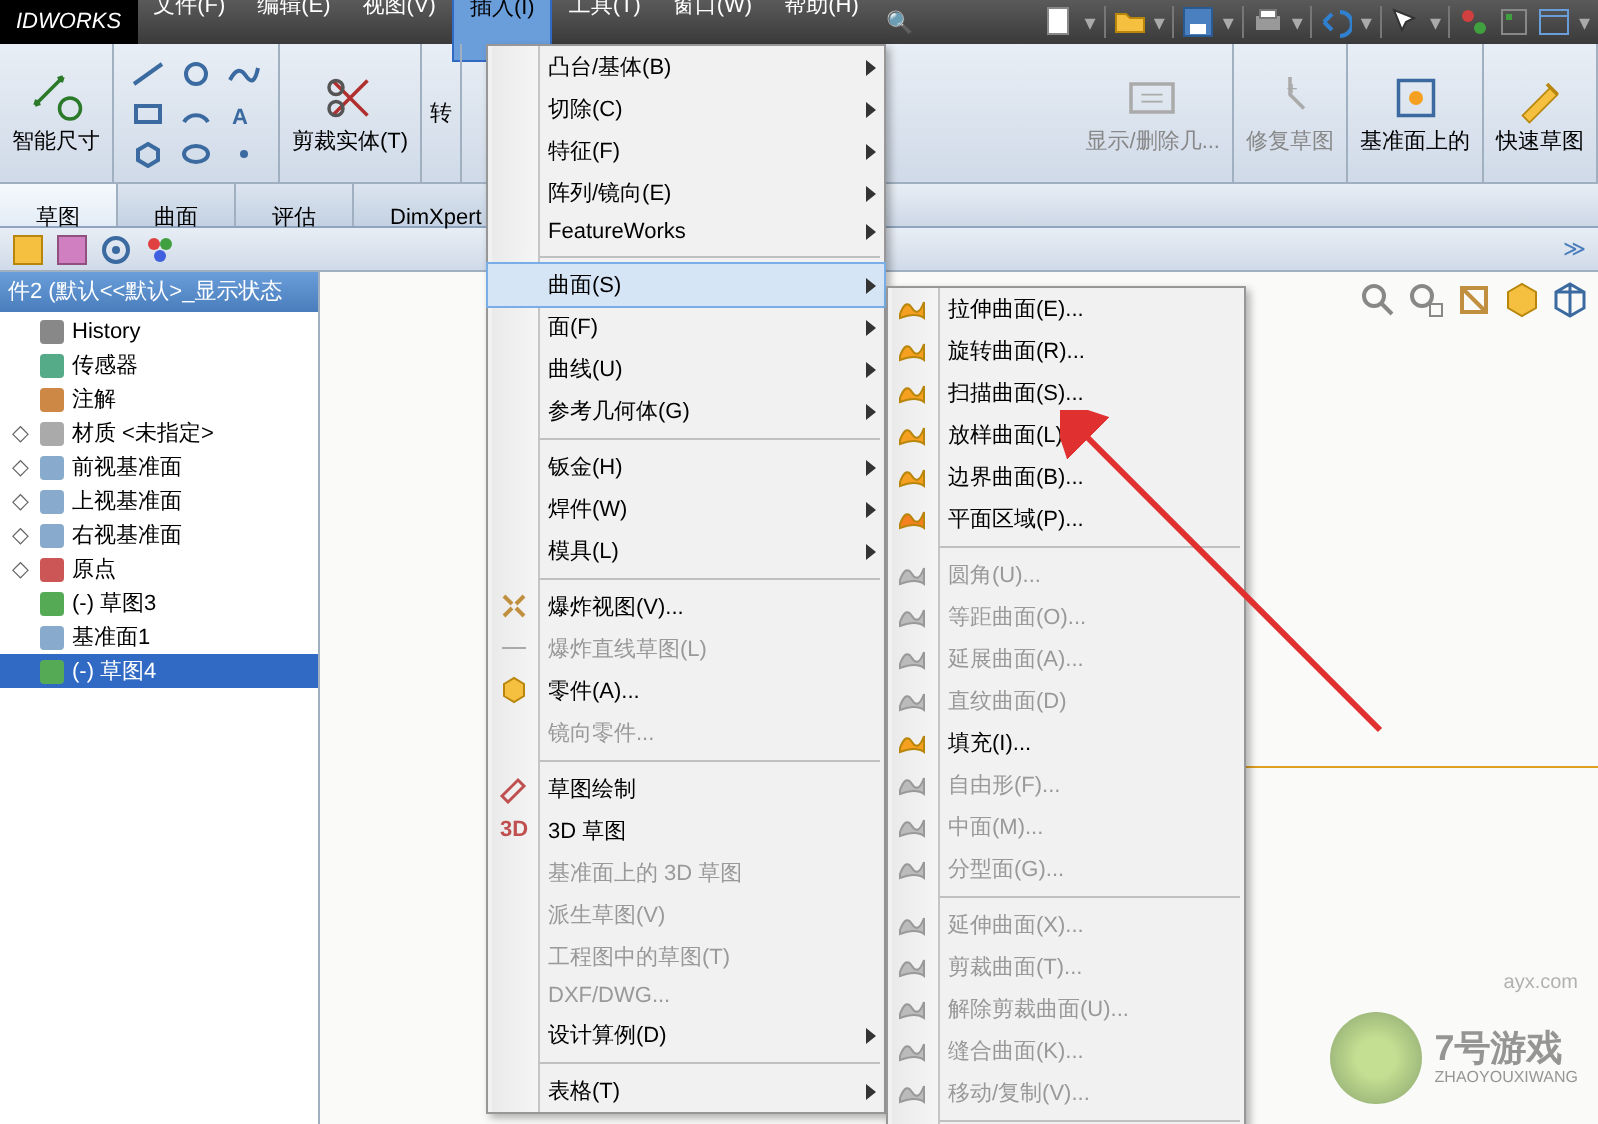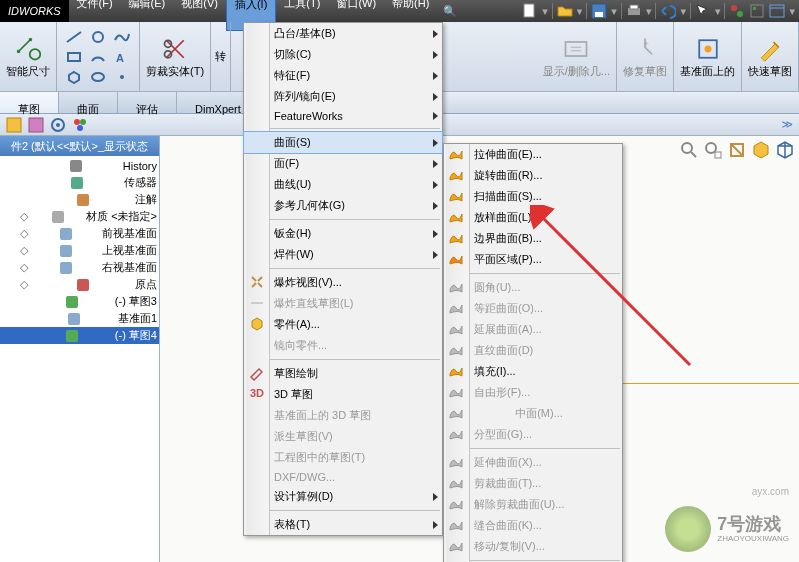--- a/index.html
+++ b/index.html
@@ -17,23 +17,23 @@
 .ribbon-big{text-align:center;line-height:1.2;}
 .ribbon-big .ico32{width:28px;height:28px;margin:0 auto 2px;}
 .ribbon-small-grid{display:grid;grid-template-columns:repeat(3,22px);grid-template-rows:repeat(3,18px);gap:2px;}
 .ribbon-small-grid span{width:22px;height:18px;display:flex;align-items:center;justify-content:center;}
 .tabs{height:22px;background:linear-gradient(#e8eef5,#cdd8e6);display:flex;border-bottom:1px solid #8ea4bf;}
 .tab{padding:6px 18px;line-height:22px;border-right:1px solid #a0b0c0;background:linear-gradient(#dbe4ef,#c4d1e2);}
 .tab.active{background:linear-gradient(#f5f9fd,#e3ecf6);}
 .secondary-bar{height:22px;background:linear-gradient(#e8eef5,#d0dae8);border-bottom:1px solid #a0b0c0;display:flex;align-items:center;gap:6px;padding:0 6px;}
 .content{display:flex;height:calc(562px - 22px - 70px - 22px - 22px);}
 .feature-panel{width:160px;background:#fff;border-right:1px solid #a0b0c0;overflow:hidden;}
-.panel-header{height:20px;background:linear-gradient(#6a9edb,#4a7dbb);color:#fff;padding:0 4px;line-height:20px;display:flex;justify-content:center;}
+.panel-header{height:20px;background:linear-gradient(#6a9edb,#4a7dbb);color:#fff;padding:0 4px;line-height:20px;display:flex;justify-content:flex-start;}
 .tree{padding:2px 0;}
-.tree-item{padding:1px 2px 1px 20px;display:flex;align-items:center;gap:3px;white-space:nowrap;justify-content:space-between;}
+.tree-item{padding:1px 2px 1px 6px;display:flex;align-items:center;gap:3px;white-space:nowrap;}
 .tree-item.sel{background:#316ac5;color:#fff;}
 .tree-ico{width:14px;height:14px;flex-shrink:0;}
 .viewport{flex:1;background:#fafaf8;position:relative;}
 .vp-toolbar{position:absolute;right:4px;top:4px;display:flex;gap:4px;}
 .dropdown{position:absolute;background:#f1f1f1;border:1px solid #979797;box-shadow:2px 2px 4px rgba(0,0,0,.3);}
 .dd-item{padding:3px 18px 3px 30px;position:relative;white-space:nowrap;display:flex;align-items:center;}
 .dd-item.active{background:#d6e5f5;border:1px solid #78aee5;margin:-1px;}
 .dd-sep{height:1px;background:#c0c0c0;margin:3px 2px;}
 .dd-arrow{position:absolute;right:4px;top:50%;transform:translateY(-50%);border-left:5px solid #333;border-top:4px solid transparent;border-bottom:4px solid transparent;}
 .dd-ico{position:absolute;left:4px;top:2px;width:18px;height:16px;}
@@ -455,20 +455,24 @@
     </div>
     <div class="dd-sep"></div>
     <div class="dd-item">
       <span>钣金(H)</span>
       <span class="dd-arrow"></span>
     </div>
     <div class="dd-item">
       <span>焊件(W)</span>
       <span class="dd-arrow"></span>
     </div>
+    <div class="dd-item">
+      <span>模具(L)</span>
+      <span class="dd-arrow"></span>
+    </div>
     <div class="dd-sep"></div>
     <div class="dd-item">
       <svg class="dd-ico" viewBox="0 0 16 16">
         <path d="M3 3l4 4M13 3l-4 4M3 13l4-4M13 13l-4-4" stroke="#c09040" stroke-width="2"></path>
       </svg>
       <span>爆炸视图(V)...</span>
     </div>
     <div class="dd-item" style="color: rgb(153, 153, 153);">
       <svg class="dd-ico" viewBox="0 0 16 16">
         <path d="M2 8h12" stroke="#aaa"></path>
@@ -588,21 +592,21 @@
         <path d="M2 11 Q5 3 8 8 T14 5 L14 13 Q10 10 2 13 z" fill="#f5a020" stroke="#b8860b"></path>
       </svg>
       <span>填充(I)...</span>
     </div>
     <div class="dd-item" style="color: rgb(153, 153, 153);">
       <svg class="dd-ico" viewBox="0 0 16 16">
         <path d="M2 11 Q5 3 8 8 T14 5 L14 13 Q10 10 2 13 z" fill="#bbb" stroke="#999"></path>
       </svg>
       <span>自由形(F)...</span>
     </div>
-    <div class="dd-item" style="color: rgb(153, 153, 153); justify-content: center;">
+    <div class="dd-item" style="color: rgb(153, 153, 153);">
       <svg class="dd-ico" viewBox="0 0 16 16">
         <path d="M2 11 Q5 3 8 8 T14 5 L14 13 Q10 10 2 13 z" fill="#bbb" stroke="#999"></path>
       </svg>
       <span>中面(M)...</span>
     </div>
     <div class="dd-item" style="color: rgb(153, 153, 153);">
       <svg class="dd-ico" viewBox="0 0 16 16">
         <path d="M2 11 Q5 3 8 8 T14 5 L14 13 Q10 10 2 13 z" fill="#bbb" stroke="#999"></path>
       </svg>
       <span>分型面(G)...</span>

